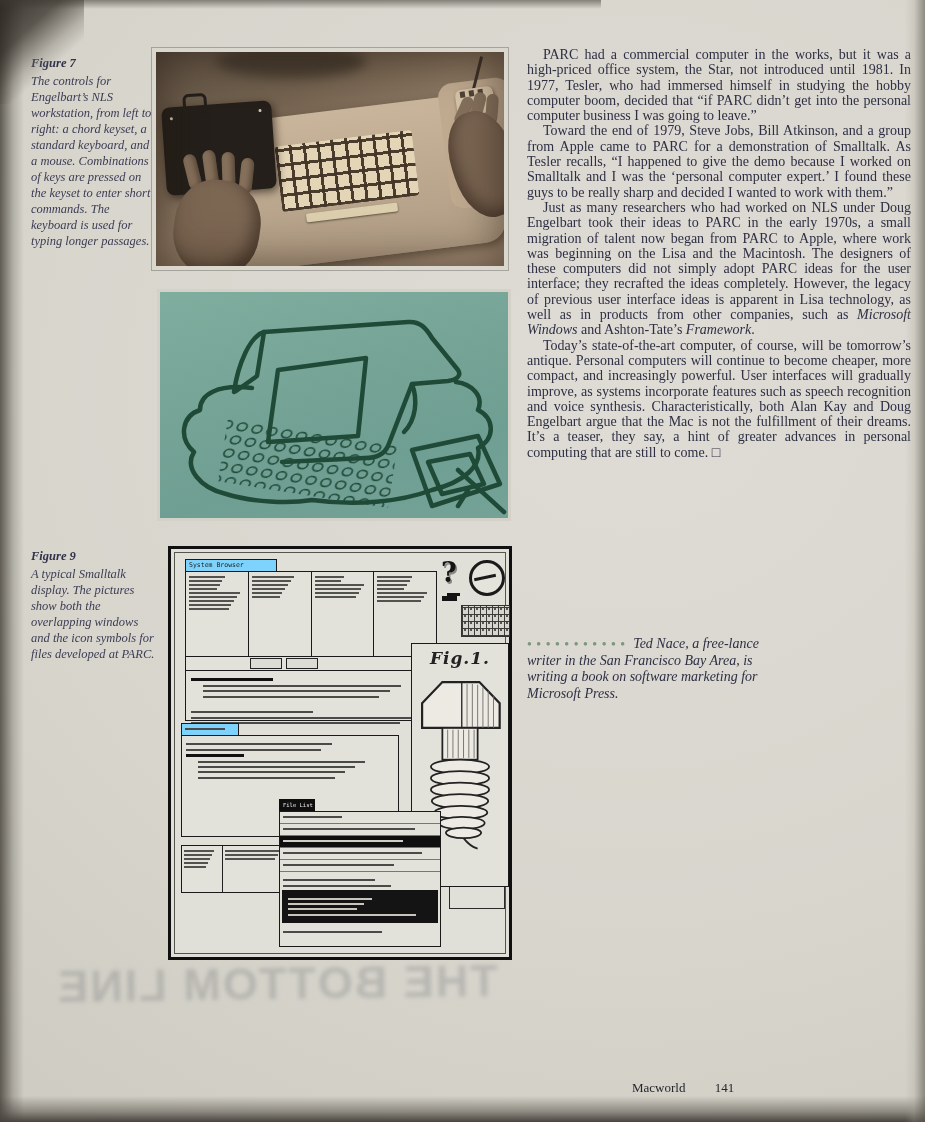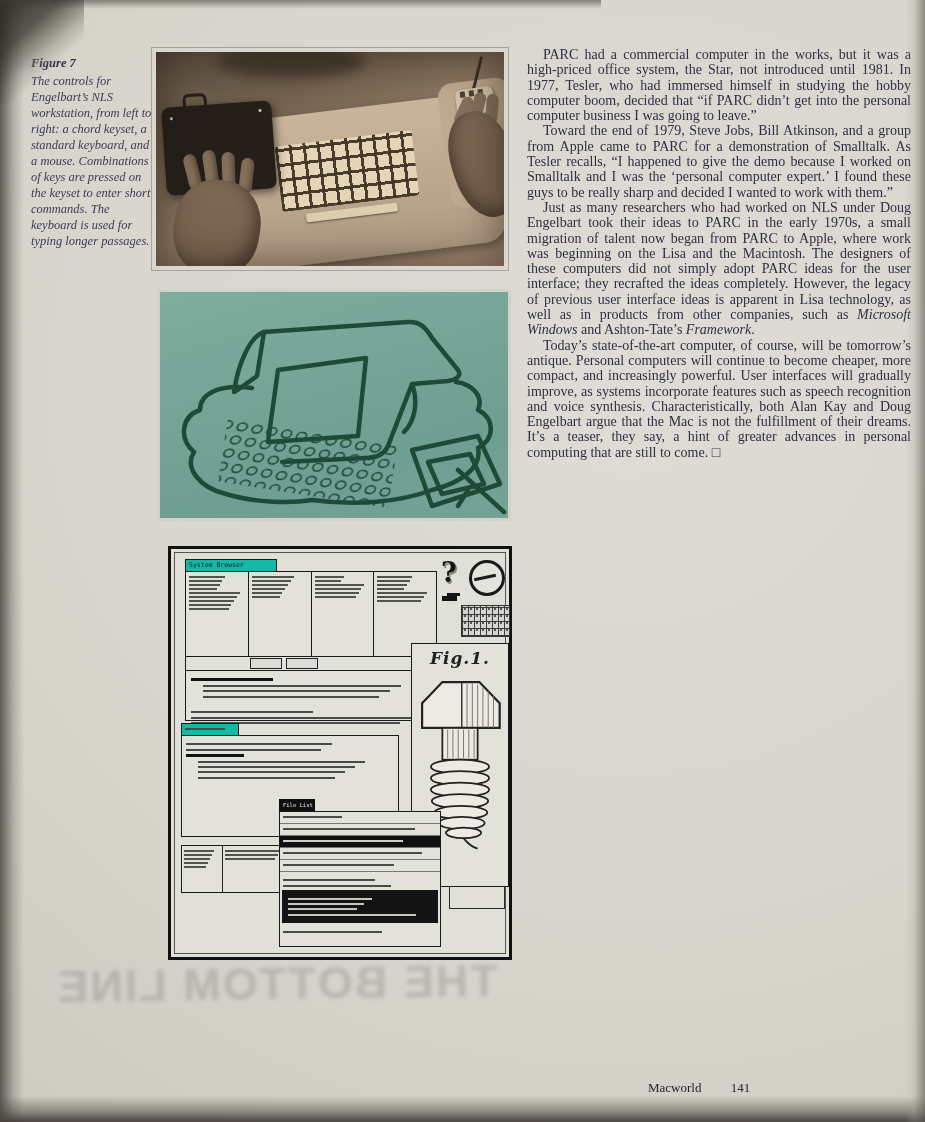--- a/index.html
+++ b/index.html
@@ -30,21 +30,21 @@
   .article h2{font-size:15.5px;line-height:17px;margin:0 0 1px 0;color:#1d1d33;text-indent:20px;}
   .article p{margin:0;text-indent:16px;}
   .it{font-style:italic;}
 
   
   .bio{position:absolute;left:527px;top:636px;width:258px;color:#2e2e44;
        font-size:14px;line-height:16.5px;font-style:italic;}
   .bio .dots{font-style:normal;font-size:8px;letter-spacing:4.5px;color:#7d967d;vertical-align:2px;}
 
   
-  .footer{position:absolute;left:648px;top:1080px;font-size:13px;color:#26262c;}
+  .footer{position:absolute;left:632px;top:1080px;font-size:13px;color:#26262c;}
   .footer .num{margin-left:26px;}
 
   
   .showthrough{position:absolute;left:42px;top:958px;width:470px;text-align:center;
        font-family:"Liberation Sans",sans-serif;font-weight:bold;font-size:45px;letter-spacing:2px;
        color:rgba(102,108,110,.27);transform:scaleX(-1) rotate(.8deg);filter:blur(2px);}
 
   
   .photo{position:absolute;left:152px;top:48px;width:348px;height:214px;
        border:4px solid #dad7ce;box-shadow:0 0 0 1px rgba(90,85,75,.4);
@@ -83,21 +83,21 @@
   
   .flex{position:absolute;left:160px;top:292px;width:348px;height:226px;
        background:linear-gradient(165deg,#7fae9f,#6f9e92 70%,#74a296);box-shadow:0 0 0 3px #d3d1c8;}
 
   
   .fig9{position:absolute;left:168px;top:546px;width:338px;height:408px;
        border:3px solid #101010;background:#e0dfd8;}
   .fig9:before{content:"";position:absolute;inset:3px;border:1px solid #55554f;pointer-events:none;}
   .f9c{position:absolute;inset:6px;font-family:"DejaVu Sans Mono",monospace;}
   .w{position:absolute;background:#e2e1da;border:1.6px solid #1a1a1a;box-sizing:border-box;}
-  .tab{position:absolute;height:12px;background:#14b8a6;border:1.6px solid #1a1a1a;border-bottom:none;
+  .tab{position:absolute;height:12px;background:#7dd3fc;border:1.6px solid #1a1a1a;border-bottom:none;
        box-sizing:border-box;font-size:6.5px;line-height:10px;padding:0 3px;color:#222;white-space:nowrap;overflow:hidden;}
   .panes{display:flex;height:84px;border-bottom:1.6px solid #1a1a1a;}
   .pane{flex:1;border-right:1.6px solid #1a1a1a;padding:2px 3px;overflow:hidden;}
   .pane:last-child{border-right:none;}
   .btnstrip{height:13px;border-bottom:1.6px solid #1a1a1a;display:flex;gap:4px;padding-left:64px;align-items:center;}
   .btn{width:30px;height:9px;border:1.2px solid #222;background:#dcdbd4;}
   .msg{padding:4px 5px;}
   .stripes i{display:block;height:2px;background:#4a4a48;margin:3.4px 0;}
   .stripes.micro i{height:1.6px;margin:2.4px 0;background:#52524e;}
   .stripes.lite i{background:#c7c6bd;}
@@ -134,20 +134,24 @@
 </head>
 <body>
 
 <div class="stage">
  <div class="page">
 
   <div class="cap" style="top:55px">
     <span class="flabel">Figure 7</span>
     <span>The controls for Engelbart’s NLS workstation, from left to right: a chord keyset, a standard keyboard, and a mouse. Combinations of keys are pressed on the keyset to enter short commands. The keyboard is used for typing longer passages.</span>
   </div>
+  <div class="cap" style="top:548px">
+    <span class="flabel">Figure 9</span>
+    <span>A typical Smalltalk display. The pictures show both the overlapping windows and the icon symbols for files developed at PARC.</span>
+  </div>
 
   <div class="photo">
     <div class="cable"></div>
     <div class="tray"></div>
     <div class="trayR"></div>
     <div class="kb"></div>
     <div class="space"></div>
     <div class="keyset">
       <span class="loop"></span>
       <span class="screw" style="left:8px;top:10px"></span>
@@ -351,20 +355,24 @@
    </div>
   </div>
 
   <div class="article">
     <p>PARC had a commercial computer in the works, but it was a high-priced office system, the Star, not introduced until 1981. In 1977, Tesler, who had immersed himself in studying the hobby computer boom, decided that “if PARC didn’t get into the personal computer business I was going to leave.”</p>
     <p>Toward the end of 1979, Steve Jobs, Bill Atkinson, and a group from Apple came to PARC for a demonstration of Smalltalk. As Tesler recalls, “I happened to give the demo because I worked on Smalltalk and I was the ‘personal computer expert.’ I found these guys to be really sharp and decided I wanted to work with them.”</p>
     <p><span>Just as many researchers who had worked on NLS under Doug Engelbart took their ideas to PARC in the early 1970s, a small migration of talent now began from PARC to Apple, where work was beginning on the Lisa and the Macintosh. The designers of these computers did not simply adopt PARC ideas for the user interface; they recrafted the ideas completely. However, the legacy of previous user interface ideas is apparent in Lisa technology, as well as in products from other companies, such as </span><span class="it">Microsoft Windows</span><span> and Ashton-Tate’s </span><span class="it">Framework</span><span>.</span></p>
     <p>Today’s state-of-the-art computer, of course, will be tomorrow’s antique. Personal computers will continue to become cheaper, more compact, and increasingly powerful. User interfaces will gradually improve, as systems incorporate features such as speech recognition and voice synthesis. Characteristically, both Alan Kay and Doug Engelbart argue that the Mac is not the fulfillment of their dreams. It’s a teaser, they say, a hint of greater advances in personal computing that are still to come. □</p>
   </div>
 
+  <div class="bio">
+    <span class="dots">●●●●●●●●●●●</span>
+    <span>Ted Nace, a free-lance writer in the San Francisco Bay Area, is writing a book on software marketing for Microsoft Press.</span>
+  </div>
 
   <div class="showthrough">THE BOTTOM LINE</div>
 
   <div class="footer">
     <span>Macworld</span>
     <span class="num">141</span>
   </div>
 
   <div class="corner-tl"></div>
   <div class="edge-left"></div>

